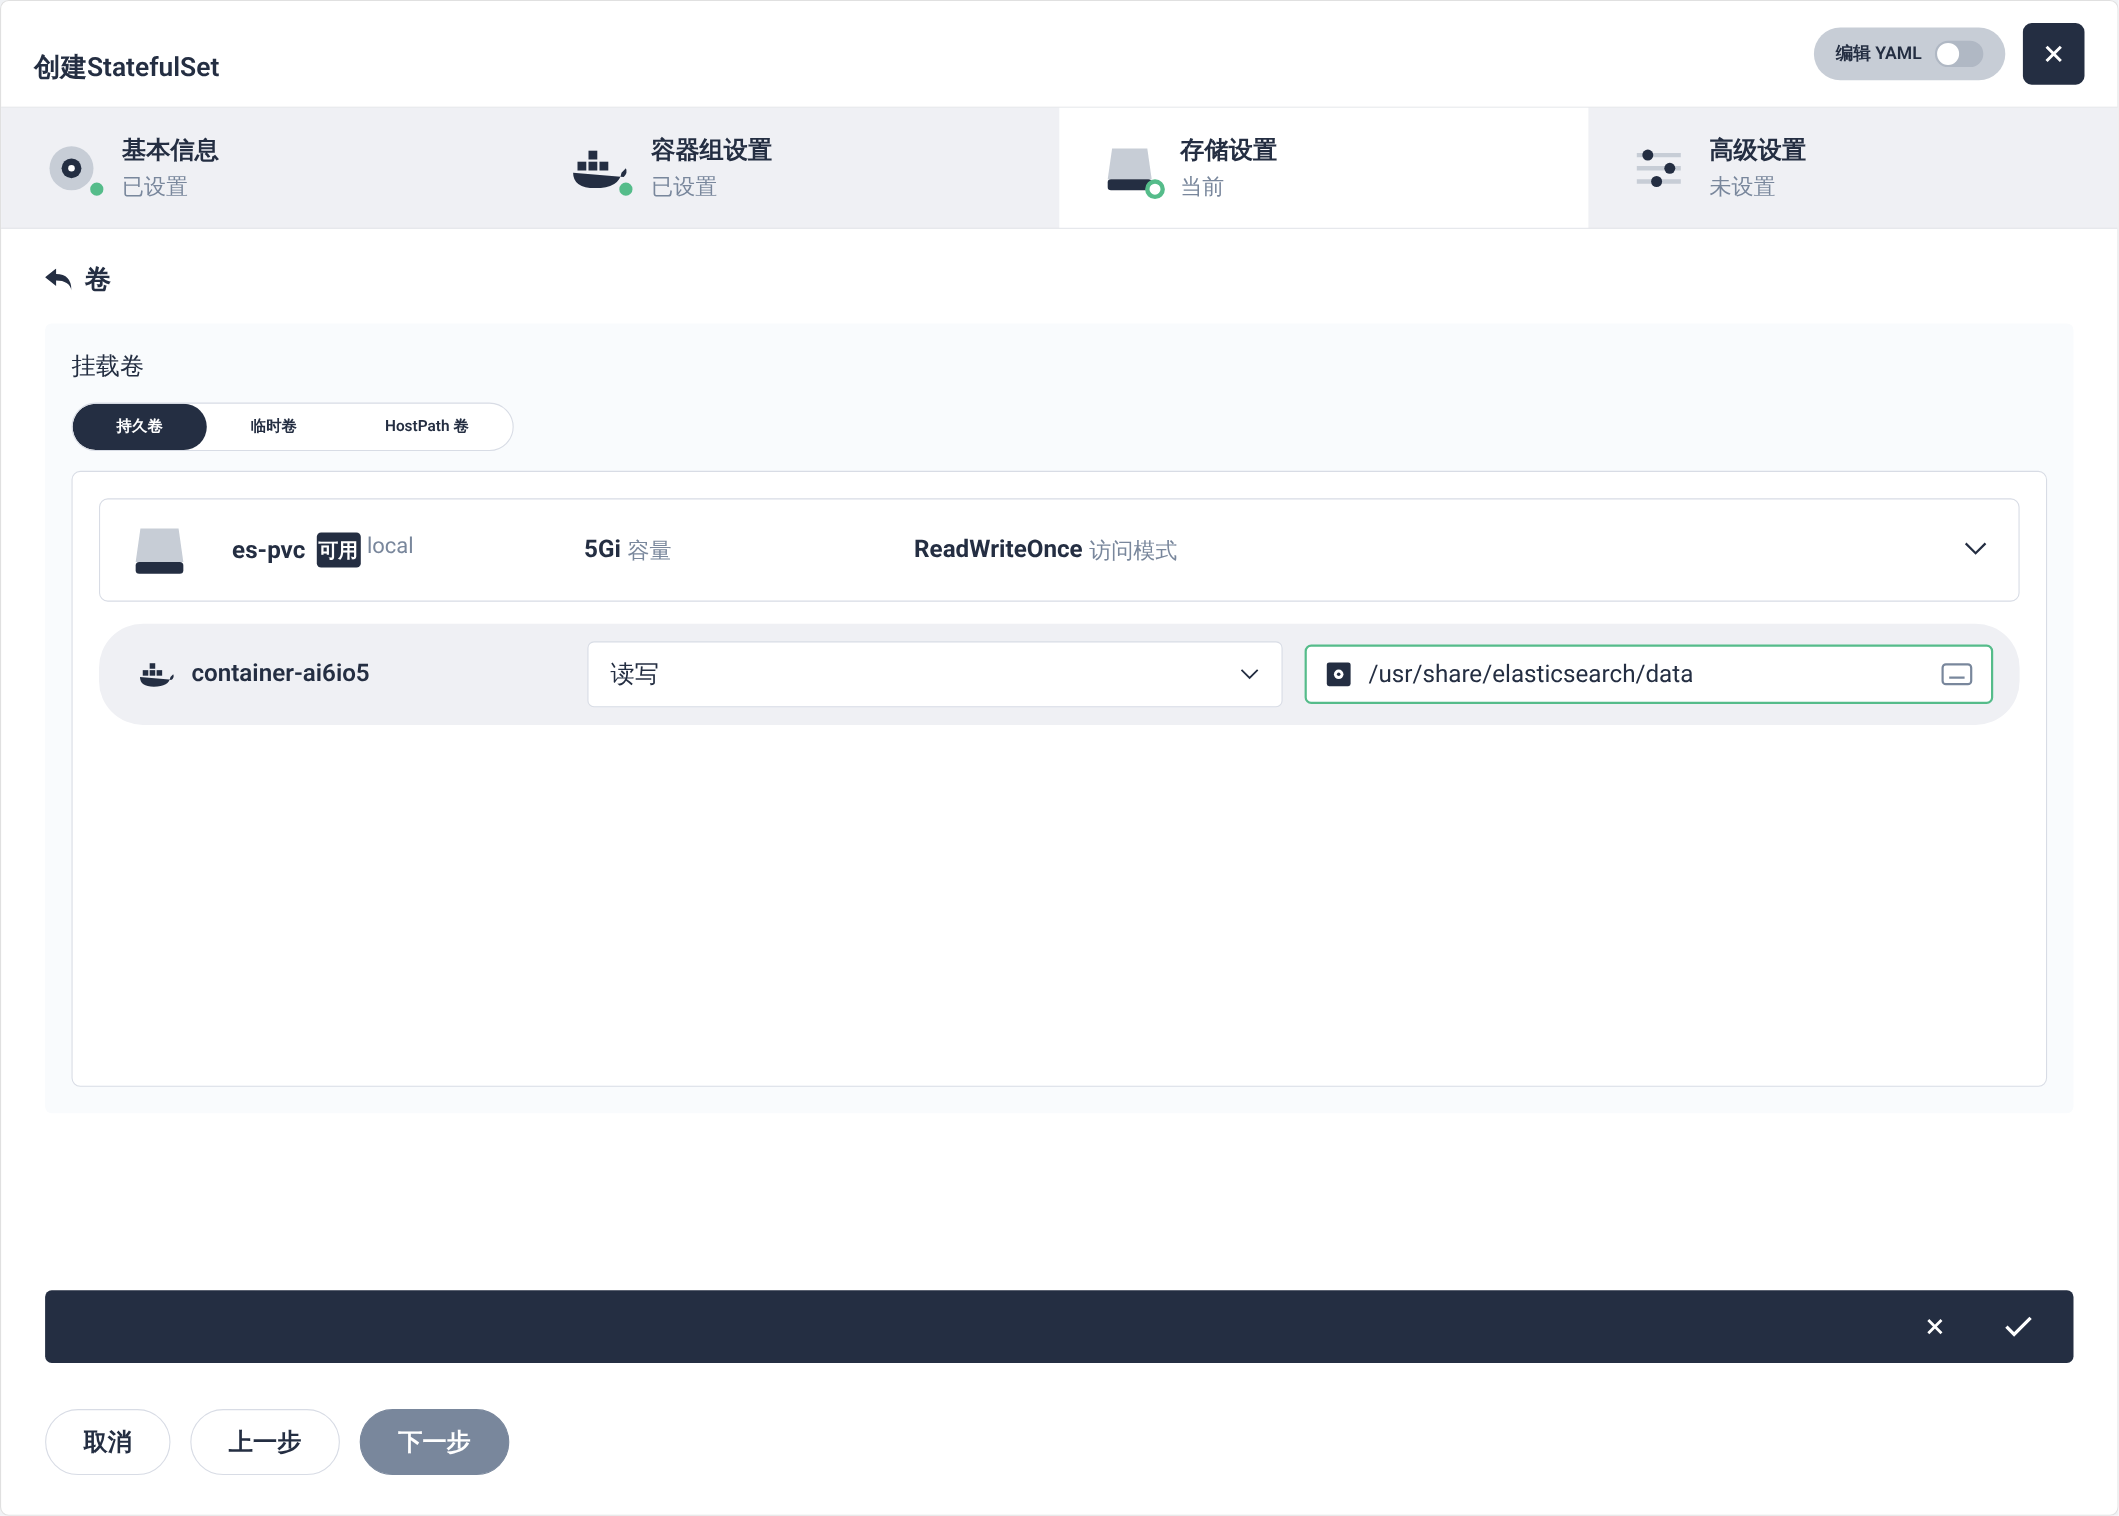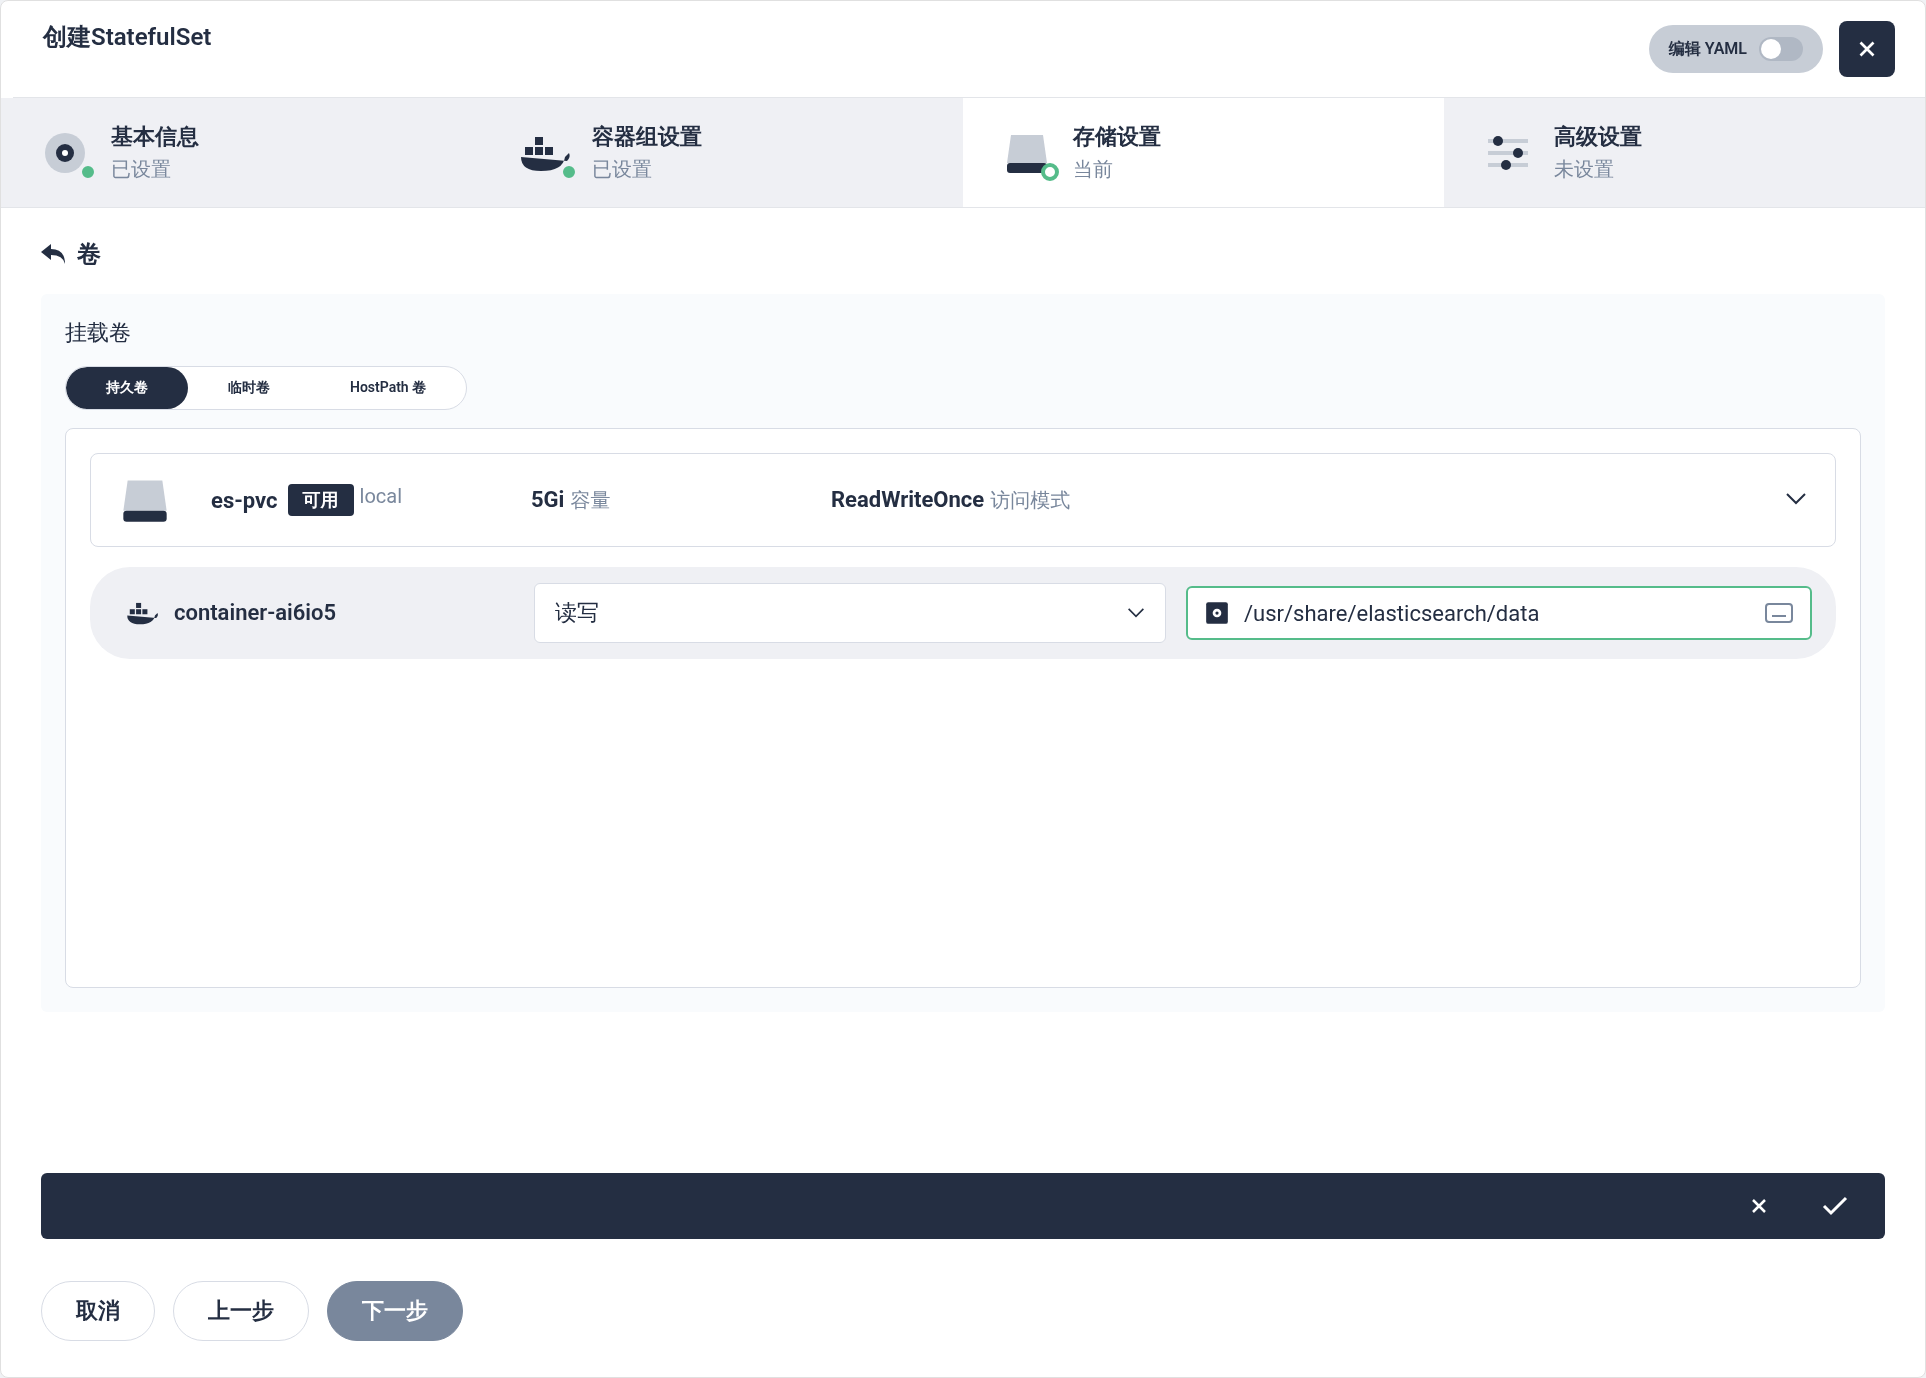--- a/index.html
+++ b/index.html
@@ -14,25 +14,24 @@
       background: #fff;
       border-radius: 8px;
       width: 100%;
       height: 100%;
       display: flex;
       flex-direction: column;
       border: 1px solid #e0e0e0;
     }
     .modal-header {
       display: flex;
-      align-items: flex-start;
+      align-items: flex-end;
       justify-content: space-between;
       padding: 20px 30px;
       border-bottom: 1px solid #e3e5e9;
-      margin-left: 12px;
     }
     .modal-title {
       font-size: 24px;
       font-weight: 600;
       color: #242e42;
     }
     .header-right {
       display: flex;
       align-items: center;
       gap: 16px;
@@ -185,21 +184,21 @@
       cursor: pointer;
     }
     .pvc-col { display:flex; flex-direction:row; gap:6px; }
     .pvc-name-row { display:flex; align-items:center; gap:10px; }
     .pvc-name { font-size: 22px; font-weight: 700; color: #242e42; }
     .badge {
       background: #242e42;
       color: #fff;
       font-size: 18px;
       font-weight:600;
-      padding: 4px 15px;
+      padding: 4px 2px;
       border-radius: 4px;
     }
     .pvc-sub { font-size: 20px; color: #79879c; }
     .pvc-val { font-size: 22px; font-weight: 700; color: #242e42; }
     .chevron { margin-left: auto; }
 
     .mount-row {
       margin-top: 20px;
       background: #eff0f4;
       border-radius: 40px;

